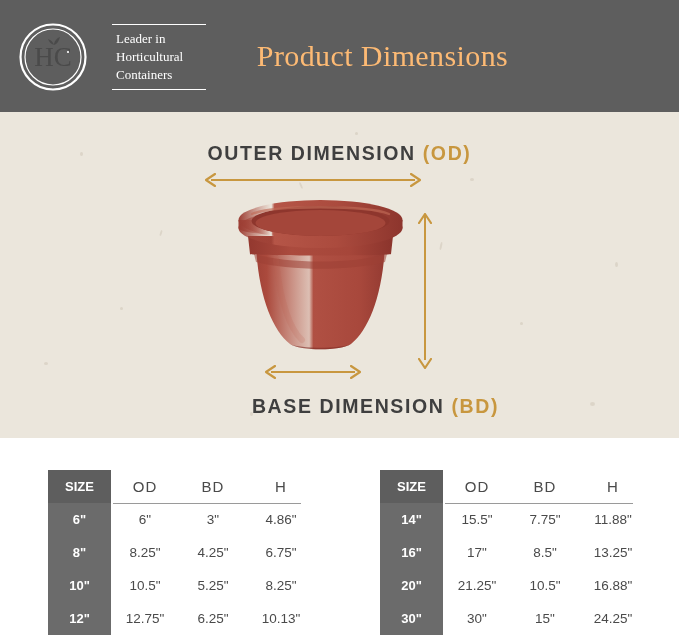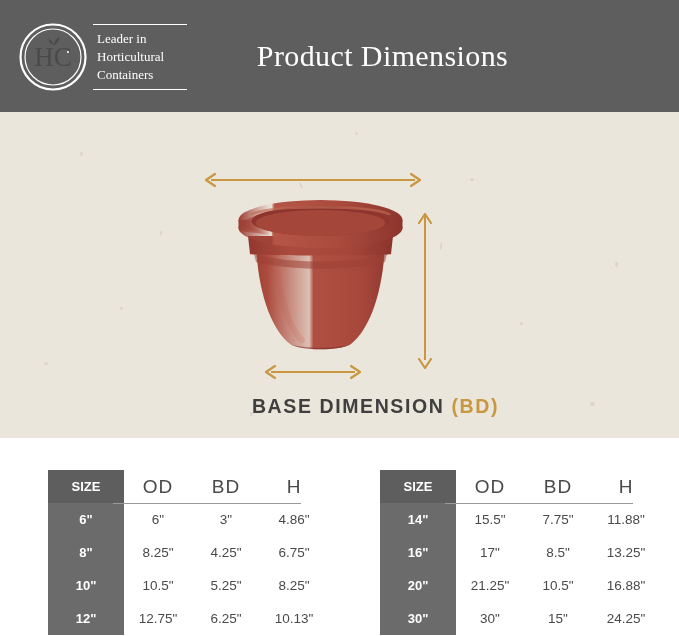--- a/index.html
+++ b/index.html
@@ -11,39 +11,39 @@
     position:relative;
   }
 
   
   #header{
     position:absolute;left:0;top:0;width:679px;height:112px;
     background:#5e5e5e;
   }
   #logo-block{
     position:absolute;left:18px;top:22px;
-    display:flex;align-items:center;gap:5px;
+    display:flex;align-items:center;gap:24px;
   }
   #logo-mark{
     width:70px;height:70px;position:relative;
   }
   #logo-tagline{
     color:#ffffff;
     font-family:Liberation Serif, serif;
     font-size:13px;line-height:18px;
     text-align:left;
     padding:5px 4px 5px 4px;
     border-top:1.4px solid #ffffff;
     border-bottom:1.4px solid #ffffff;
     width:86px;
   }
   #page-title{
     position:absolute;left:0;top:0;width:575px;height:112px;
     display:flex;align-items:center;justify-content:center;
-    color:#ffffff;
+    color:#fdba74;
     font-family:"Liberation Serif", serif;
     font-size:30px;
     letter-spacing:.4px;
     padding-left:190px;
     box-sizing:border-box;
     pointer-events:none;
   }
 
   
   #diagram{
@@ -108,36 +108,36 @@
   }
   #table-left{left:48px;}
   #table-right{left:380px;}
   .dim-table th,.dim-table td{
     padding:0;margin:0;
     text-align:center;
     vertical-align:middle;
     height:33px;
   }
   .dim-table .col-size{
-    width:76px;
+    width:63px;
     background:#6b6b6b;
     color:#ffffff;
     font-weight:bold;
     font-size:13px;
   }
   .dim-table thead .col-size{
     background:#5e5e5e;
   }
   .dim-table .col-val{
     width:68px;
     color:#4a4a4a;
     font-size:13.5px;
   }
   .dim-table thead .col-val{
-    font-size:19px;
+    font-size:15px;
     color:#4a4a4a;
     letter-spacing:1px;
     font-weight:normal;
   }
   .dim-table thead tr{ }
   .hdr-rule{
     position:absolute;height:1.3px;background:#9a9a9a;top:33px;
   }
   #rule-left{left:113px;width:188px;}
   #rule-right{left:445px;width:188px;}
@@ -176,20 +176,24 @@
   <div class="speck" style="left:520px;top:210px;width:3px;height:3px;"></div>
   <div class="speck" style="left:300px;top:70px;width:2px;height:7px;transform:rotate(-22deg);"></div>
   <div class="speck" style="left:615px;top:150px;width:3px;height:5px;"></div>
   <div class="speck" style="left:44px;top:250px;width:4px;height:3px;"></div>
   <div class="speck" style="left:250px;top:300px;width:3px;height:4px;"></div>
   <div class="speck" style="left:590px;top:290px;width:5px;height:4px;"></div>
   <div class="speck" style="left:120px;top:195px;width:3px;height:3px;"></div>
   <div class="speck" style="left:440px;top:130px;width:2px;height:8px;transform:rotate(12deg);"></div>
   <div class="speck" style="left:355px;top:20px;width:3px;height:3px;"></div>
 
+  <div class="dim-label" id="label-od">
+    <span>OUTER DIMENSION</span>
+    <span class="accent">(OD)</span>
+  </div>
 
   <div class="arrow-h" id="arrow-od">
     <div class="shaft"></div>
     <div class="head" style="left:0;">
       <svg width="11" height="14" viewBox="0 0 11 14">
           <polyline points="10,1 1,7 10,13" fill="none" stroke="#c8973f" stroke-width="2.2" stroke-linecap="round" stroke-linejoin="round"></polyline>
         </svg>
     </div>
     <div class="head" style="right:0;">
       <svg width="11" height="14" viewBox="0 0 11 14">

